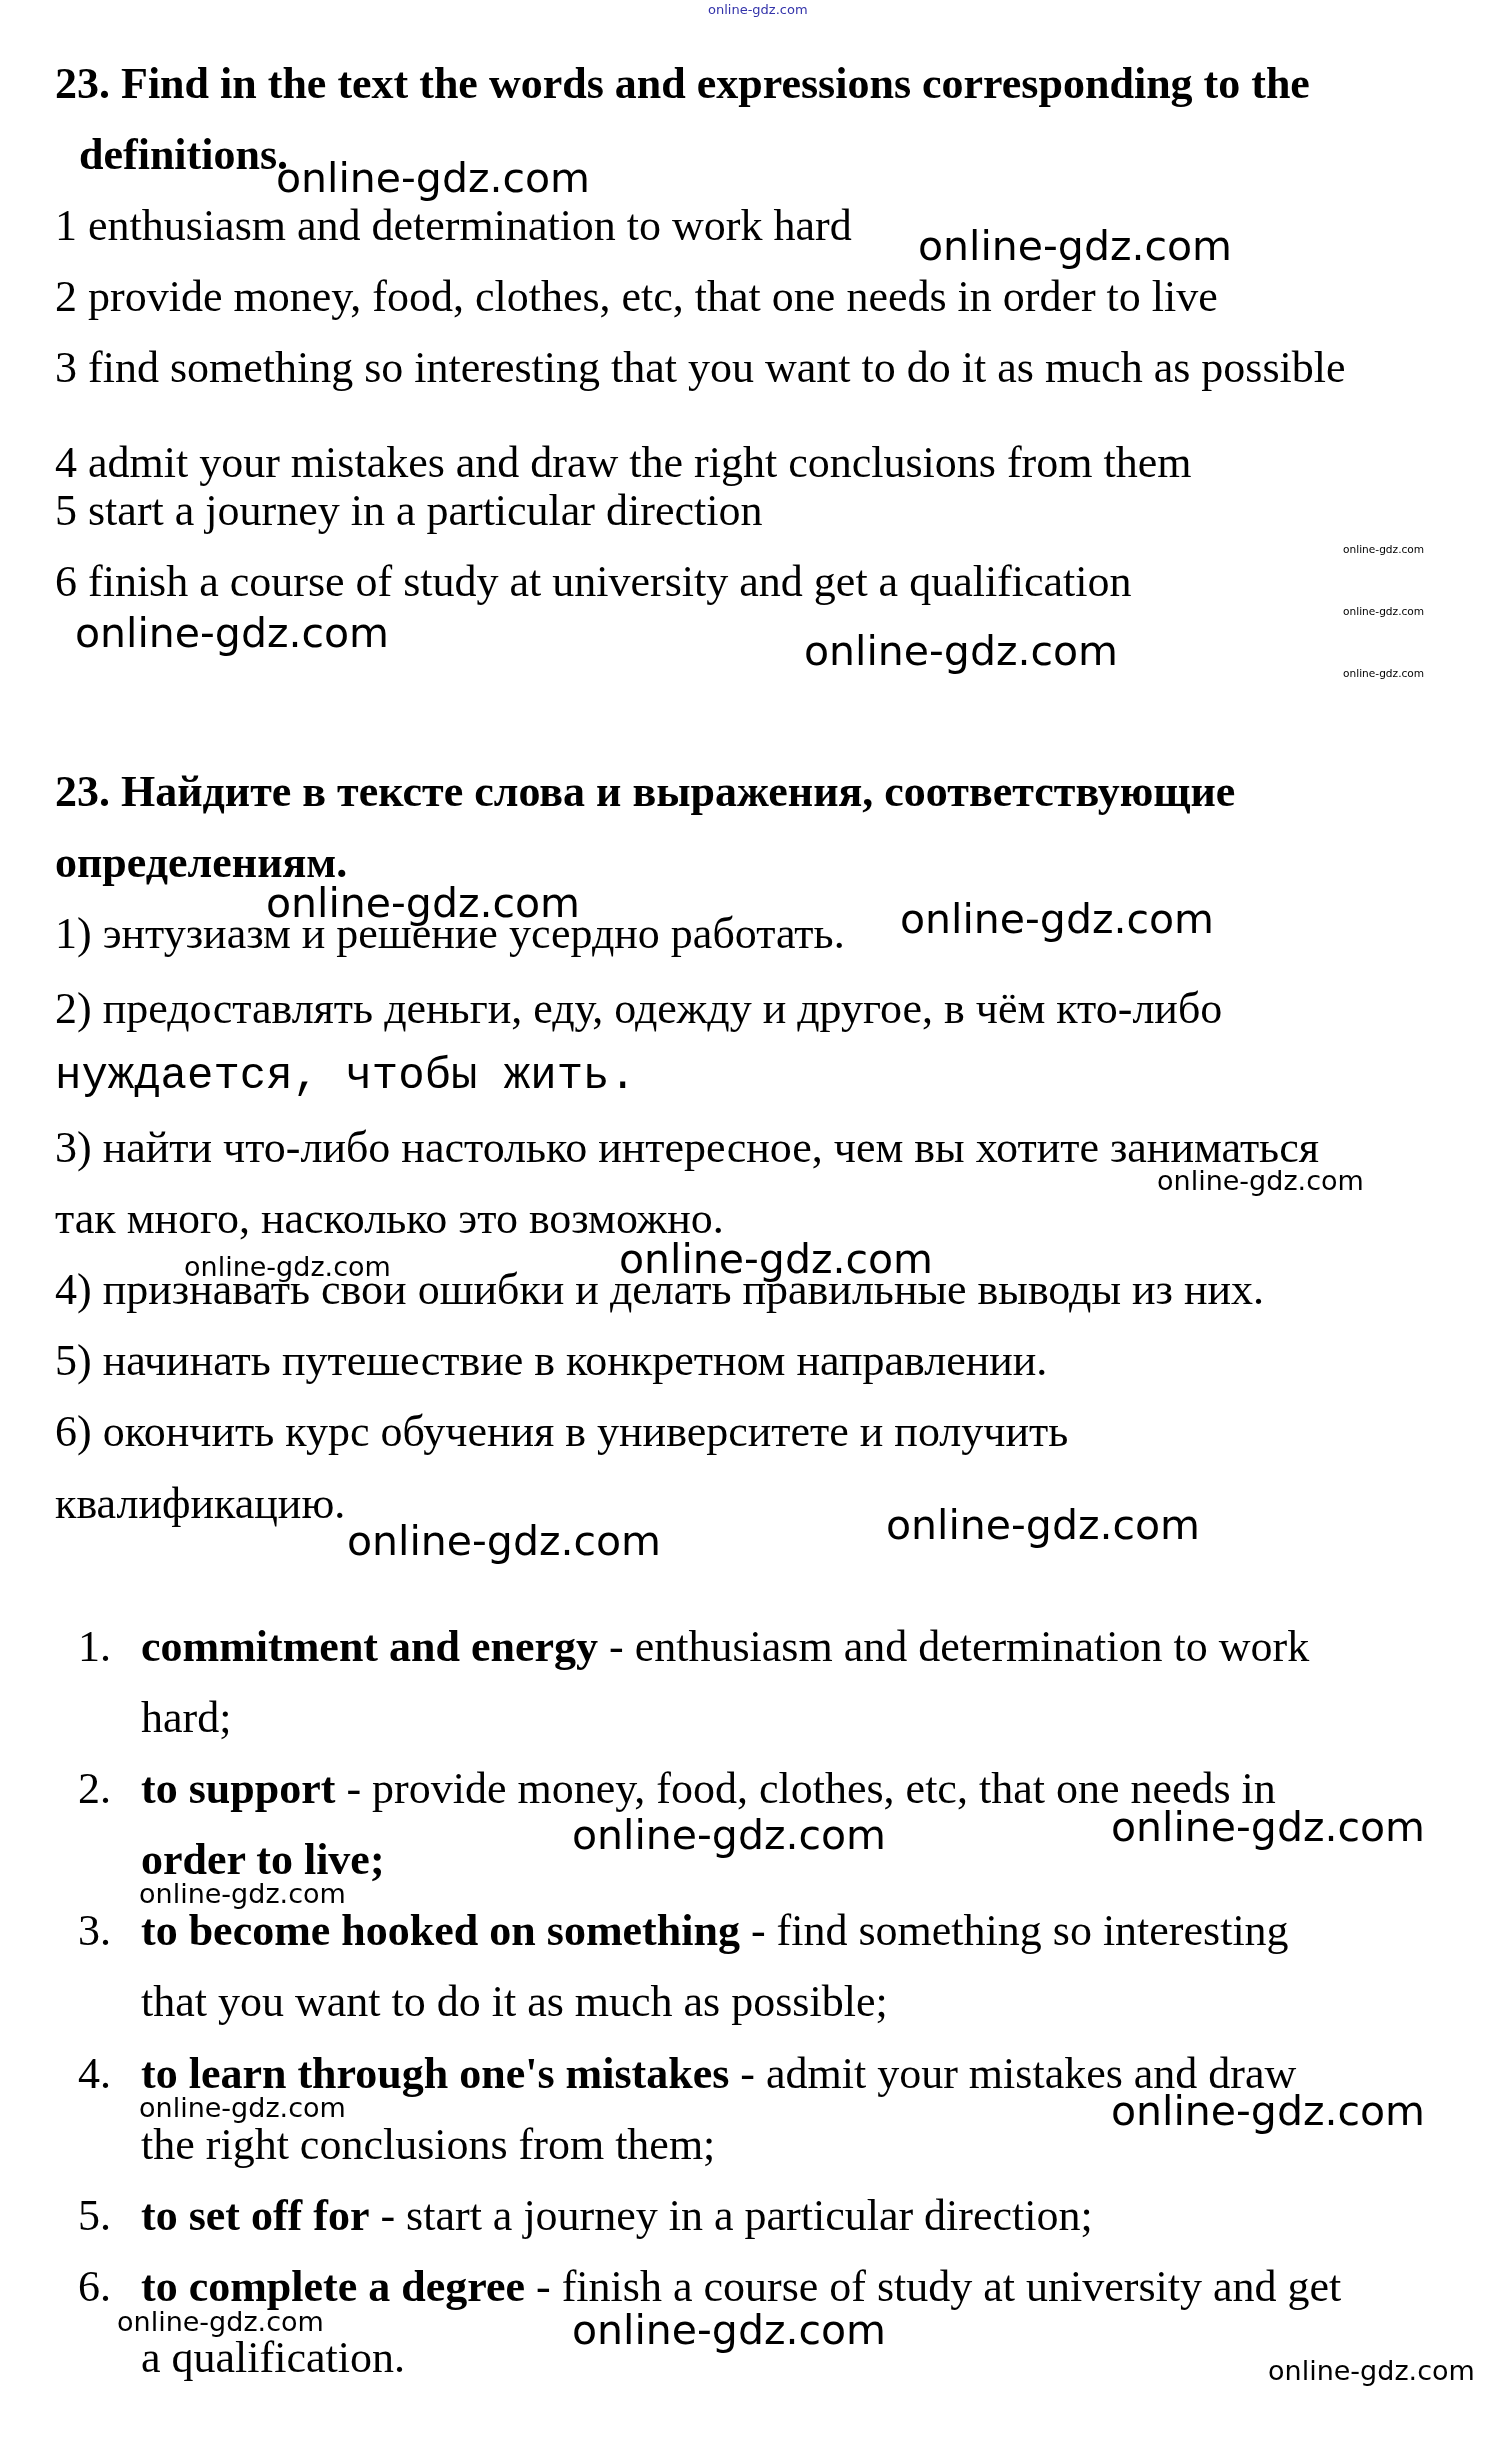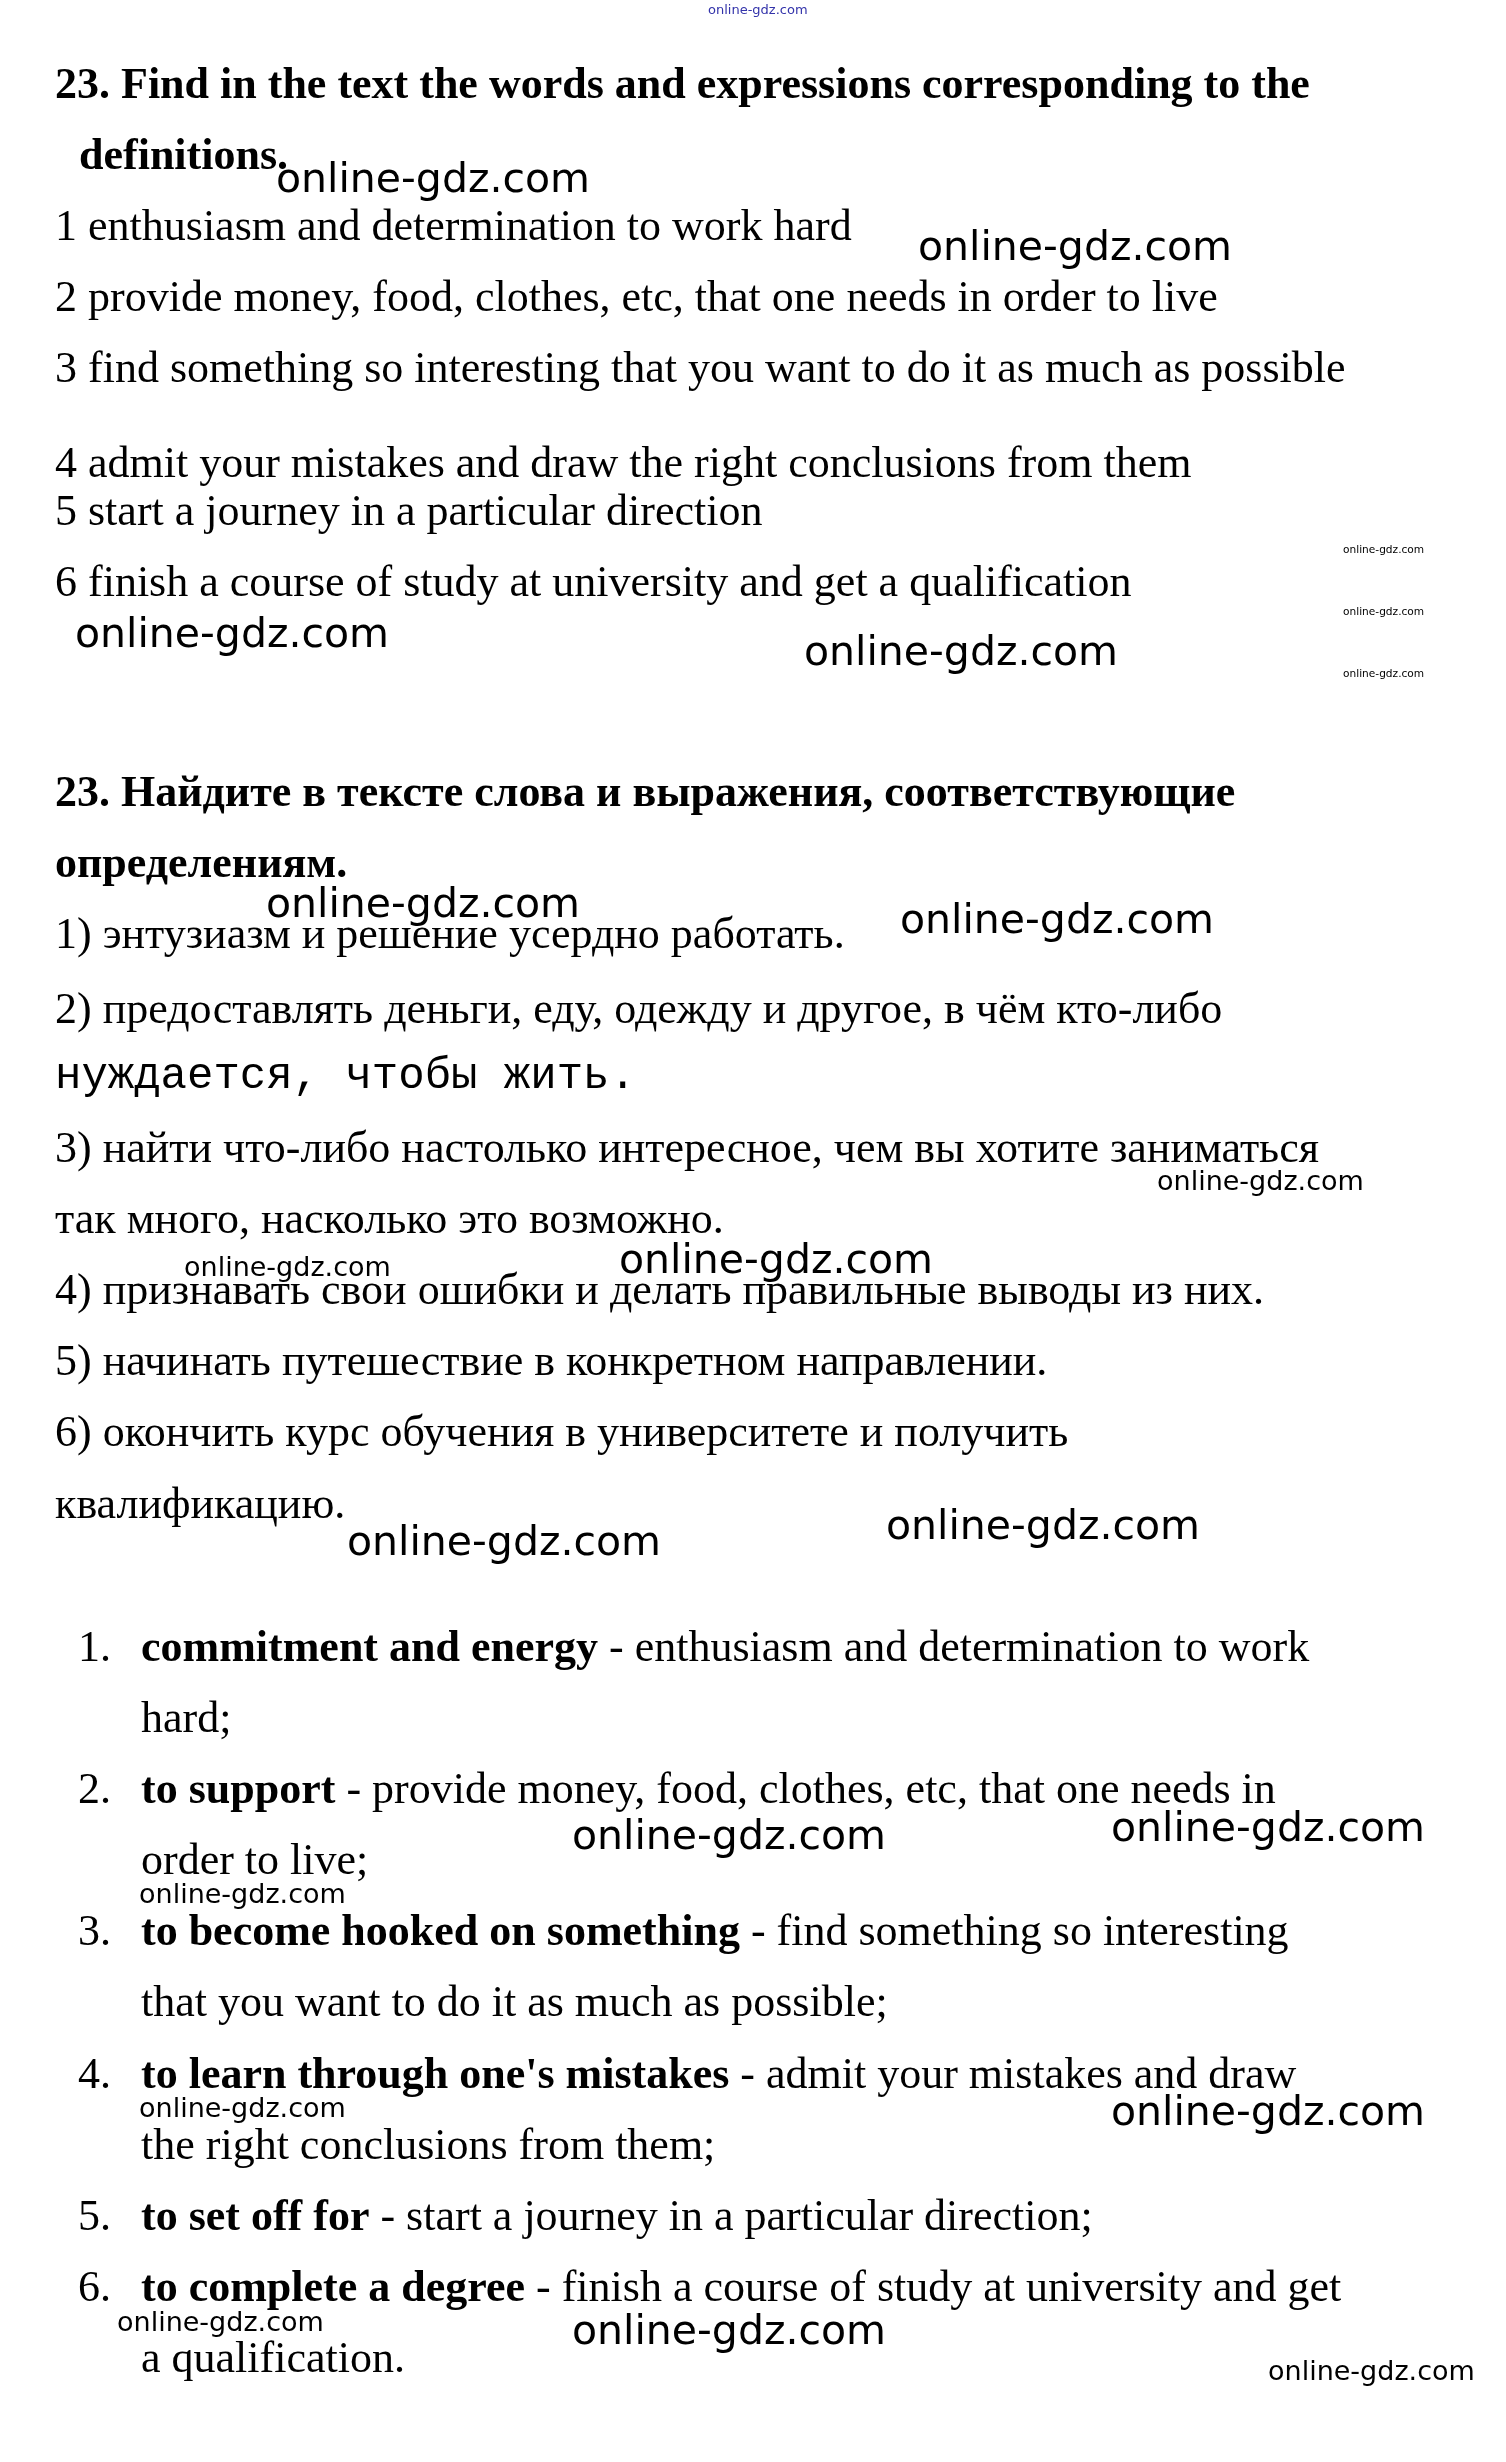--- a/index.html
+++ b/index.html
@@ -48,21 +48,21 @@
 
 <div>
   <div class="ans" style="top:1622px;">
     <span class="num">1.</span><span class="bold">commitment and energy</span><span> - </span><span>enthusiasm and determination to work</span>
   </div>
   <div class="cont" style="top:1693px;">hard;</div>
 
   <div class="ans" style="top:1764px;">
     <span class="num">2.</span><span class="bold">to support</span><span> - </span><span>provide money, food, clothes, etc, that one needs in</span>
   </div>
-  <div class="cont" style="top:1835px;">order to live;</div>
+  <div class="cont" style="top:1835px;font-weight:bold;">order to live;</div>
 
   <div class="ans" style="top:1906px;">
     <span class="num">3.</span><span class="bold">to become hooked on something</span><span> - </span><span>find something so interesting</span>
   </div>
   <div class="cont" style="top:1977px;">that you want to do it as much as possible;</div>
 
   <div class="ans" style="top:2049px;">
     <span class="num">4.</span><span class="bold">to learn through one's mistakes</span><span> - </span><span>admit your mistakes and draw</span>
   </div>
   <div class="cont" style="top:2120px;">the right conclusions from them;</div>

